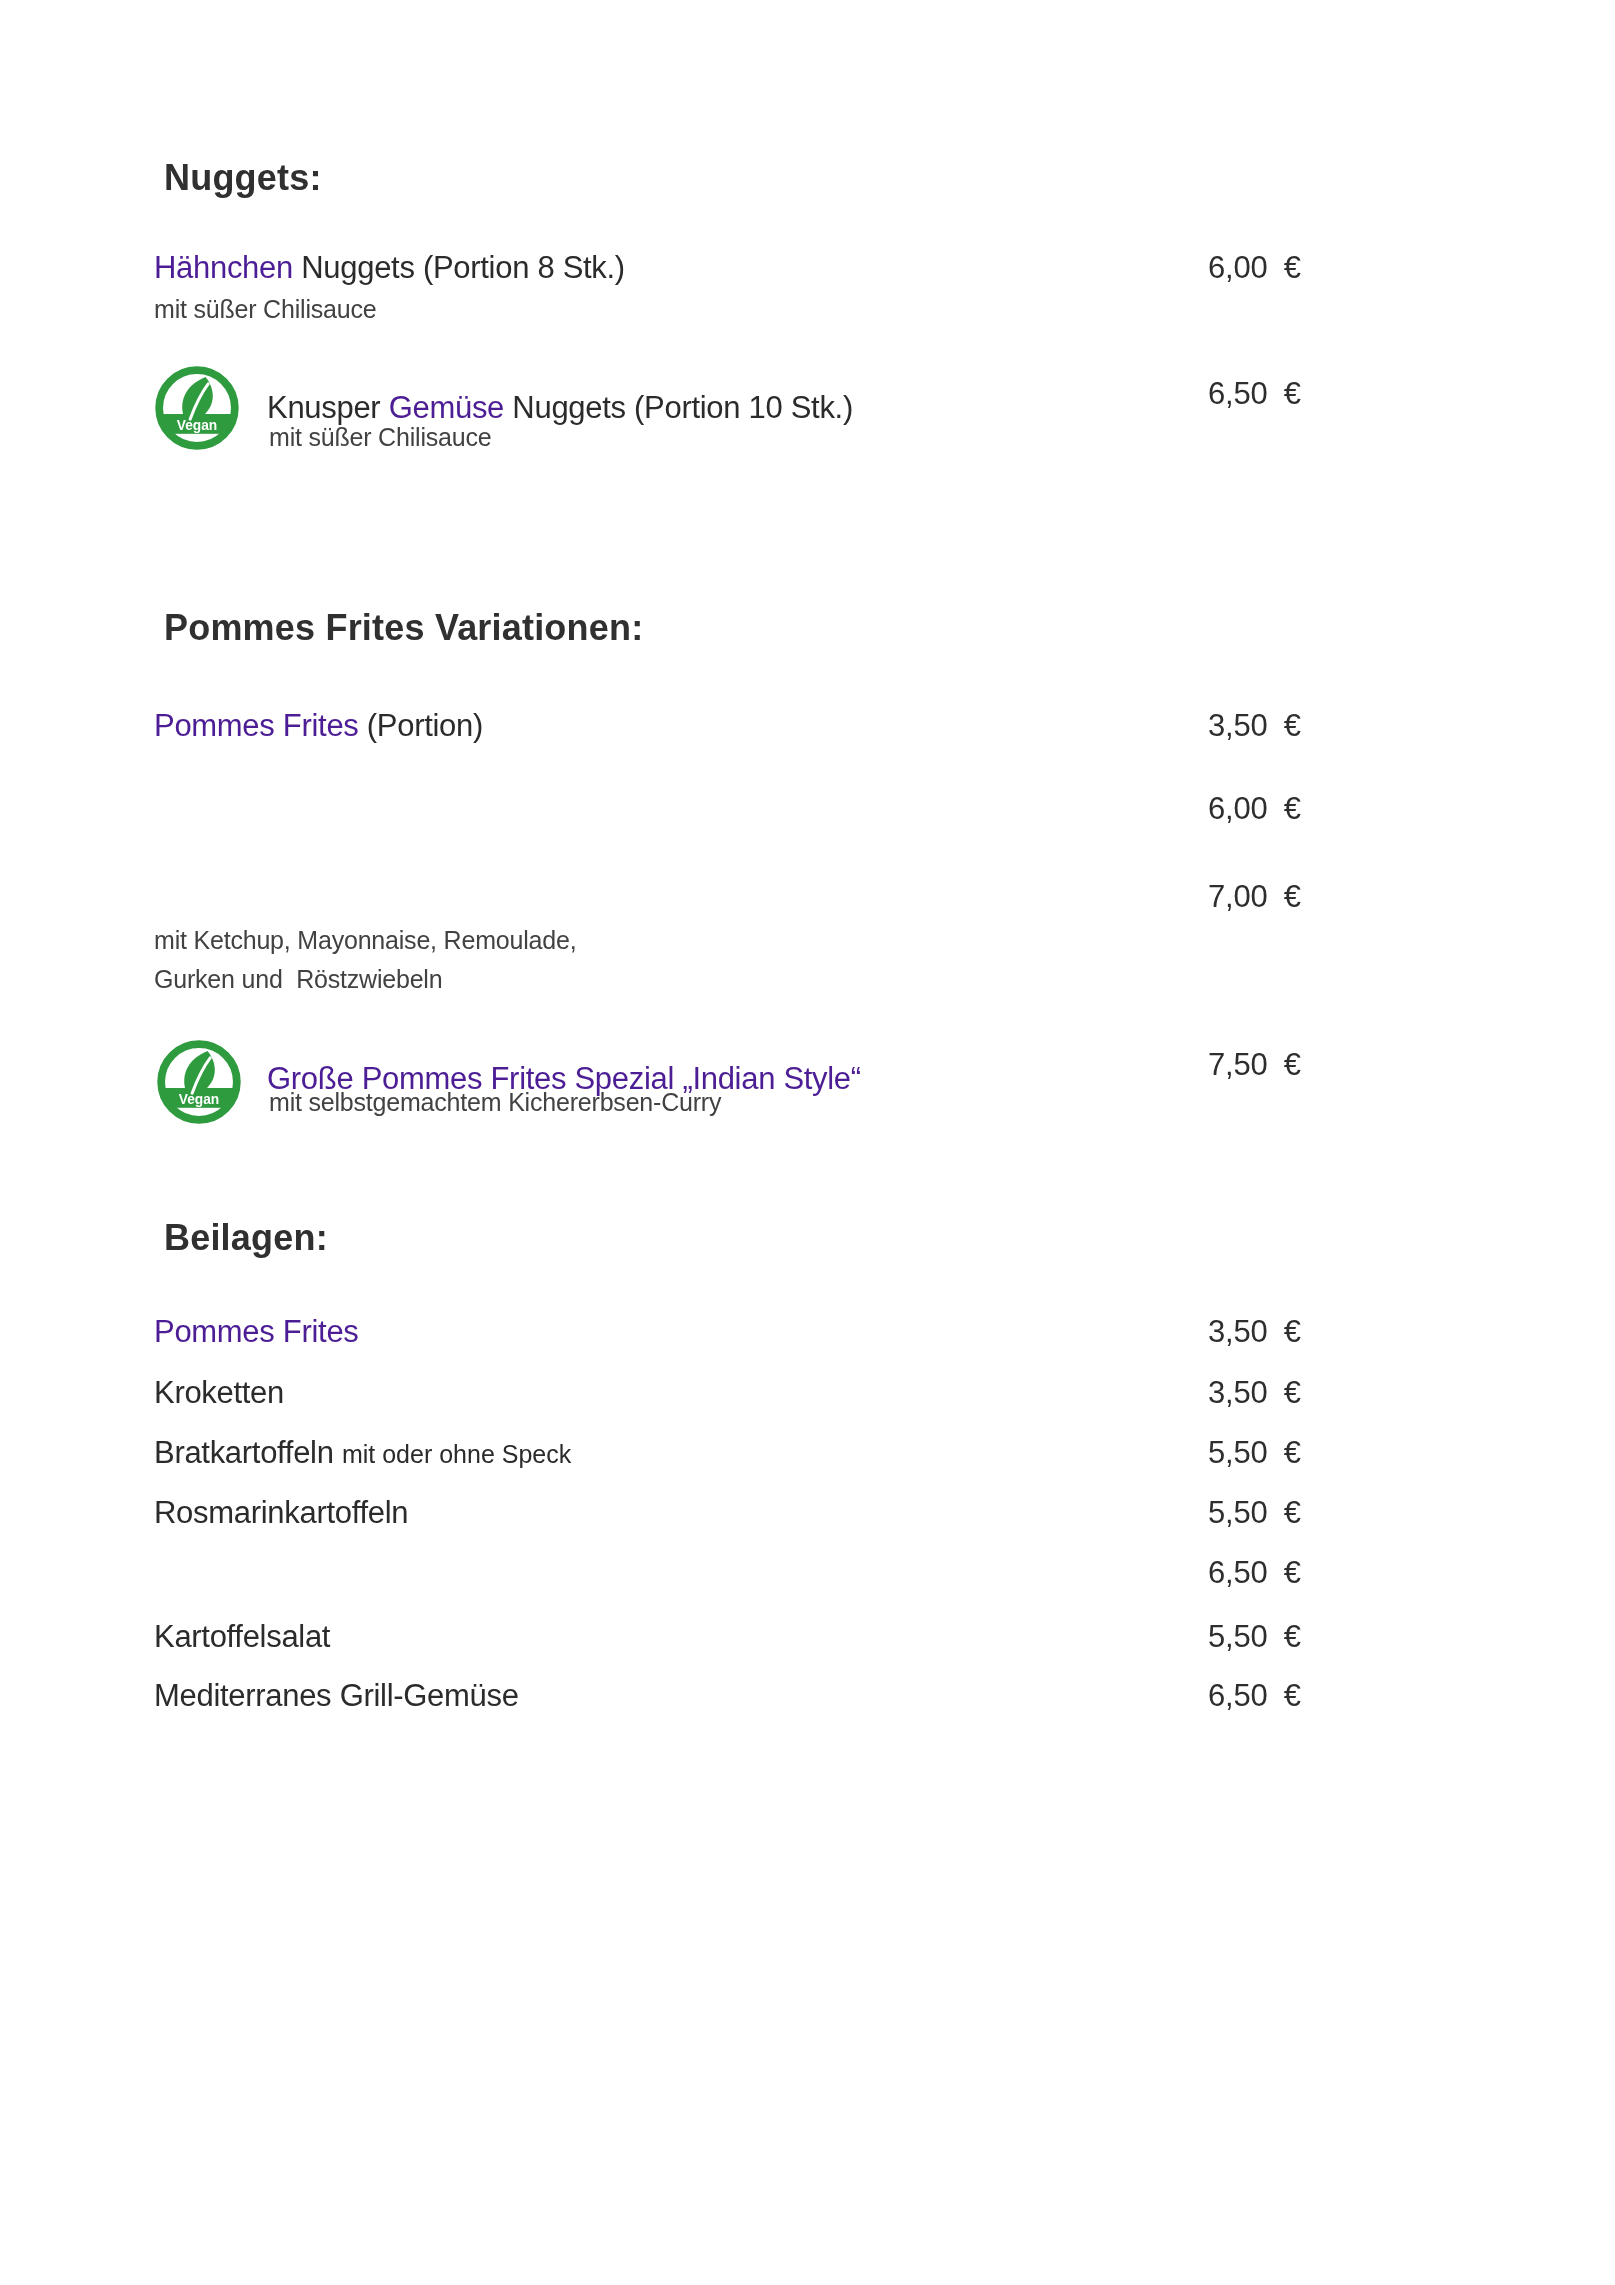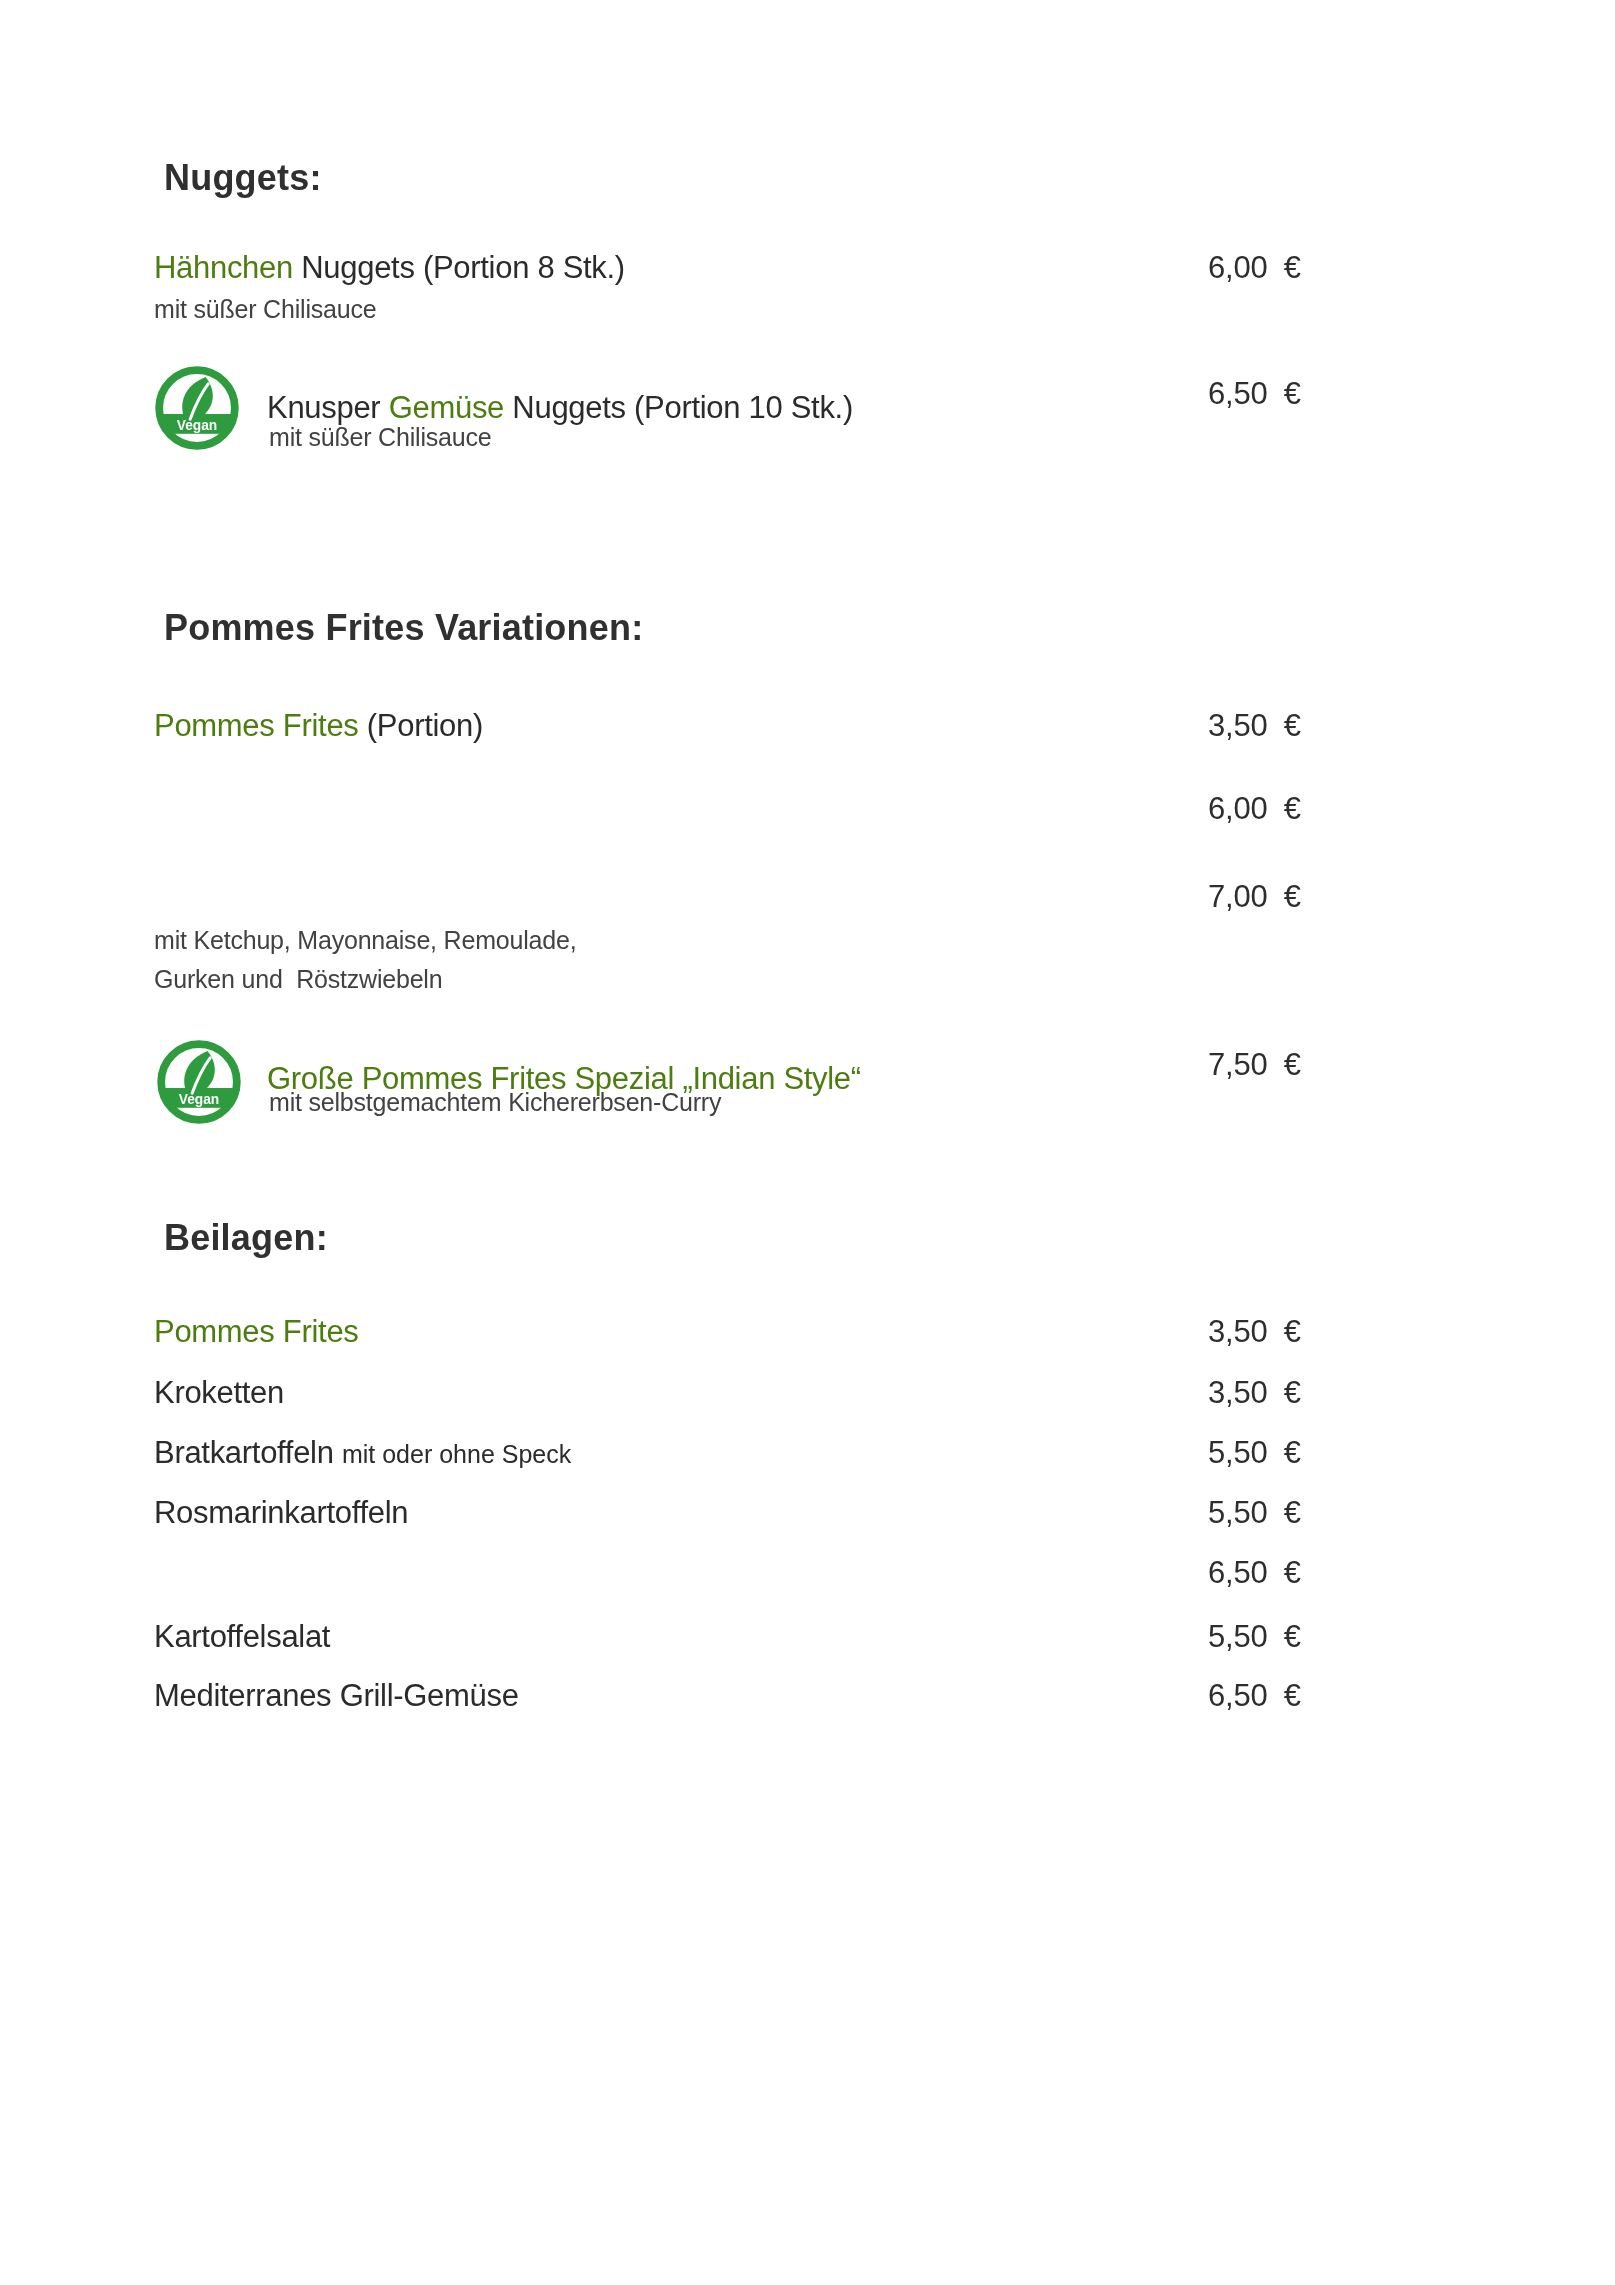--- a/index.html
+++ b/index.html
@@ -14,21 +14,21 @@
     font-size:36px;font-weight:700;color:#303030;letter-spacing:0.2px;
     white-space:pre;line-height:1.15;text-align:right;
   }
   .t{
     position:absolute;left:154px;margin:0;
     font-size:31px;font-weight:400;letter-spacing:-0.3px;
     white-space:pre;line-height:1.2;
   }
   .t.indent{left:267px;margin-top:14px;}
   .seg-dark{color:#2b2b2b;}
-  .seg-gray{color:#4d7c0f;}
+  .seg-gray{color:#4c1d95;}
   .seg-small{font-size:25px;letter-spacing:0;}
   .d{
     position:absolute;left:154px;margin:0;
     font-size:25px;font-weight:400;color:#424242;letter-spacing:-0.2px;
     white-space:pre;line-height:1.2;
   }
   .d.indent{left:269px;}
   .p{
     position:absolute;left:1208px;margin:0;
     display:flex;align-items:flex-start;

